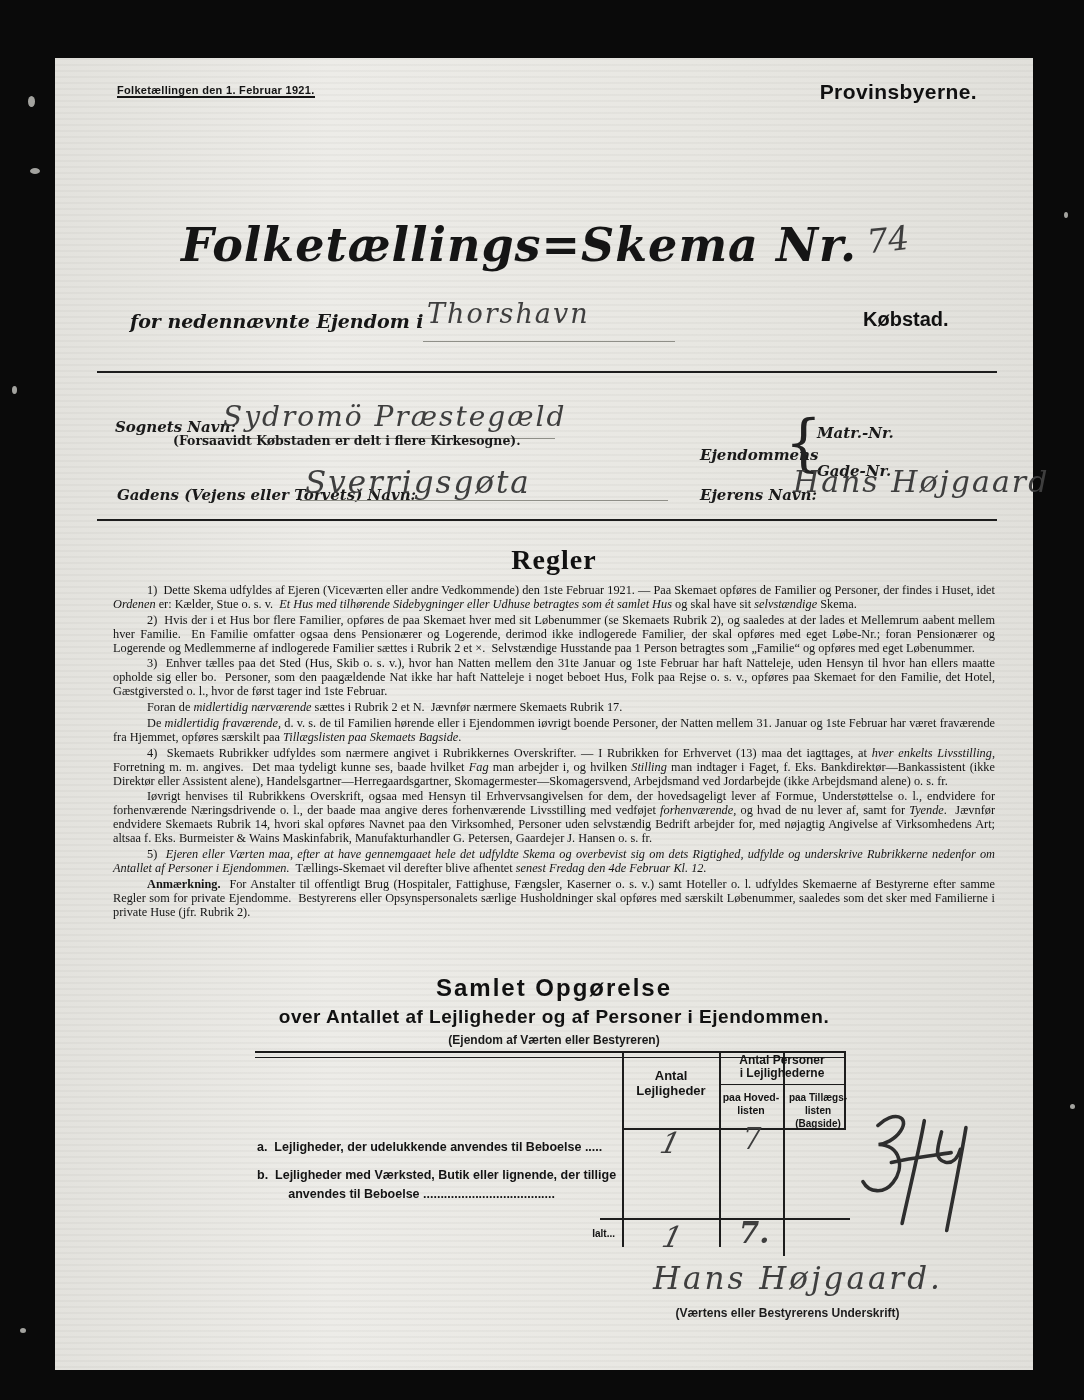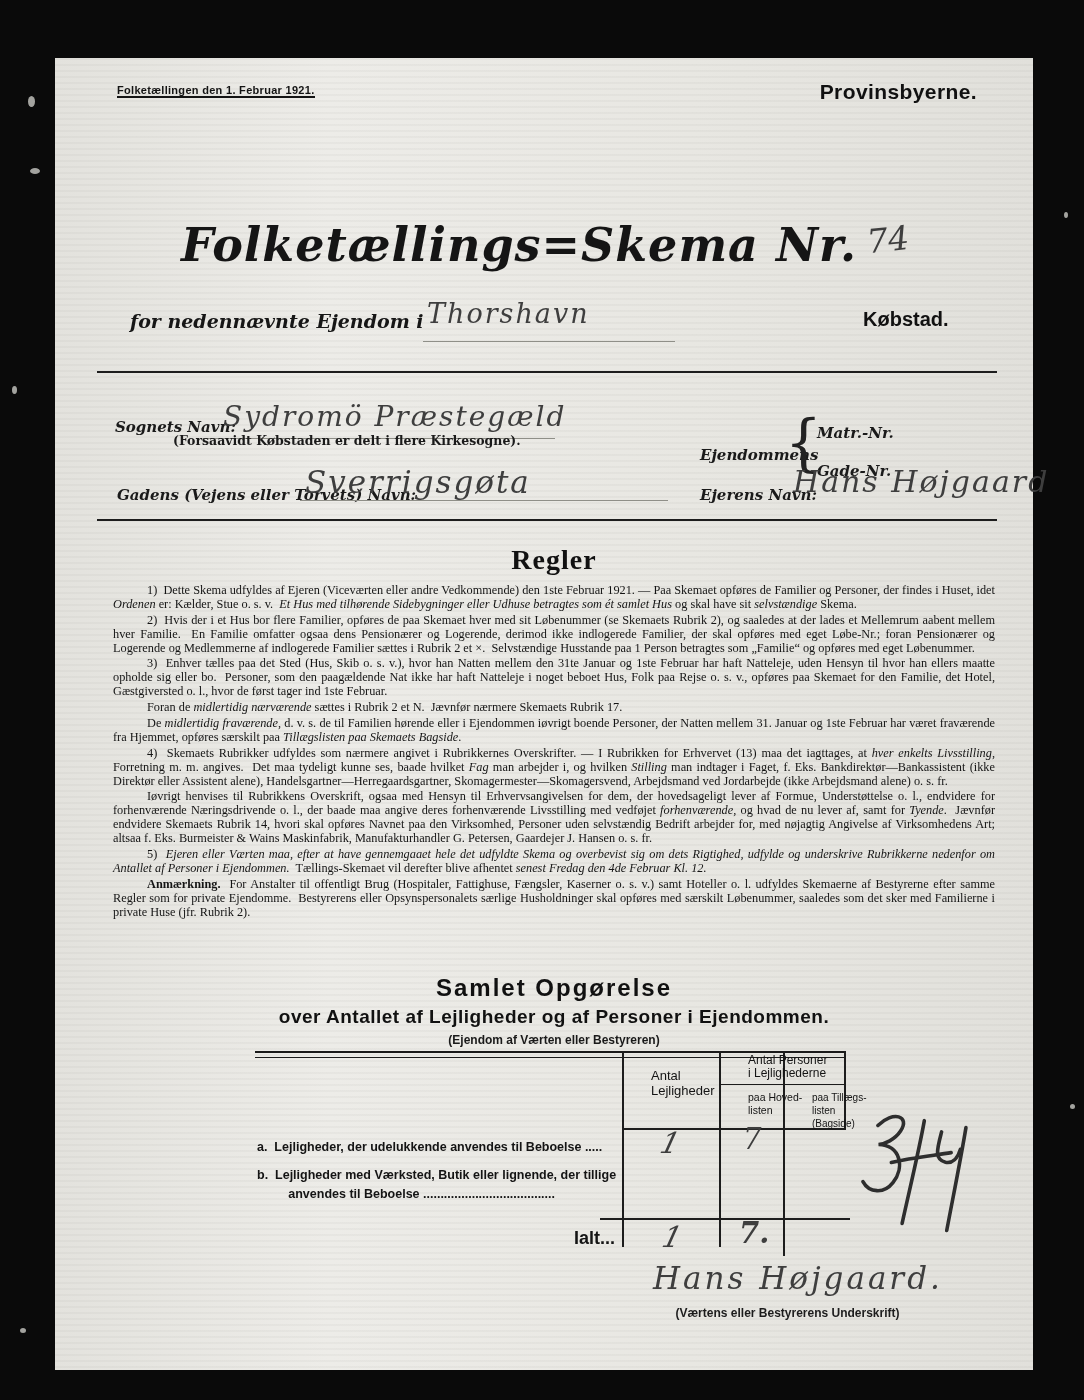--- a/index.html
+++ b/index.html
@@ -48,21 +48,21 @@
   .reg-p{margin:0 0 2px 0;font-family:"Liberation Serif",serif;font-size:12.3px;
     line-height:1.13;text-align:justify;color:#141414;text-indent:34px;}
 
   .samlet-h1{left:58px;top:916px;width:882px;text-align:center;font-weight:bold;
     font-size:24px;color:#111;letter-spacing:2px;}
   .samlet-h2{left:58px;top:948px;width:882px;text-align:center;font-weight:bold;
     font-size:19px;color:#111;letter-spacing:.5px;}
   .samlet-h3{left:58px;top:975px;width:882px;text-align:center;font-weight:bold;
     font-size:12px;color:#1a1a1a;}
 
-  .tbl-txt{font-weight:normal;color:#141414;white-space:pre-line;text-align:left;padding-left:27px;}
+  .tbl-txt{font-weight:bold;color:#141414;white-space:pre-line;text-align:center;}
   .row-label{font-weight:bold;font-size:12.5px;color:#141414;white-space:pre-wrap;}
   .hw-val{font-size:29px;}
   .sig-hw{left:598px;top:1202px;font-size:31px;letter-spacing:3px;}
   .sig-caption{left:560px;top:1248px;width:345px;text-align:center;
     font-weight:bold;font-size:12px;color:#1c1c1c;}
 </style>
 </head>
 <body>
 
 <div class="speck" style="left:28px;top:96px;width:7px;height:11px;"></div>
@@ -141,21 +141,21 @@
 listen (Bagside)</div>
 
   <div class="abs row-label" style="left:202px;top:1082px;white-space:nowrap;">a.&nbsp;&nbsp;Lejligheder, der <b>udelukkende</b> anvendes til Beboelse .....</div>
   <div class="abs hw hw-val" style="left:606px;top:1068px;transform:skewX(-14deg);">1</div>
   <div class="abs hw hw-val" style="left:688px;top:1064px;">7</div>
 
   <div class="abs row-label" style="left:202px;top:1108px;line-height:1.55;">b.  Lejligheder med Værksted, Butik eller lignende, der tillige
          anvendes til Beboelse ......................................</div>
 
   <div class="hline" style="left:545px;top:1160px;width:250px;height:2px;"></div>
-  <div class="abs row-label" style="left:460px;top:1170px;width:100px;text-align:right;font-size:18px;">Ialt...</div>
+  <div class="abs row-label" style="left:460px;top:1170px;width:100px;text-align:right;font-size:10px;">Ialt...</div>
   <div class="abs hw hw-val" style="left:608px;top:1162px;transform:skewX(-14deg);">1</div>
   <div class="abs hw hw-val" style="left:684px;top:1158px;font-weight:bold;">7.</div>
 
   <svg class="abs" style="left:792px;top:1046px;transform:rotate(4deg);" width="132" height="128" viewBox="0 0 132 128" aria-label="3+4">
     <g fill="none" stroke="#2e2e2e" stroke-width="3.6" stroke-linecap="round">
       <path d="M28,24 C42,8 60,12 51,28 C46,37 36,42 30,43 C52,42 58,64 47,80 C39,92 24,92 17,81"></path>
       <path d="M74,16 C71,45 64,86 59,120"></path>
       <path d="M44,60 C63,54 86,50 103,46"></path>
       <path d="M92,26 C89,42 86,54 98,56 C105,57 110,51 112,42"></path>
       <path d="M116,20 C113,52 108,90 104,124"></path>

